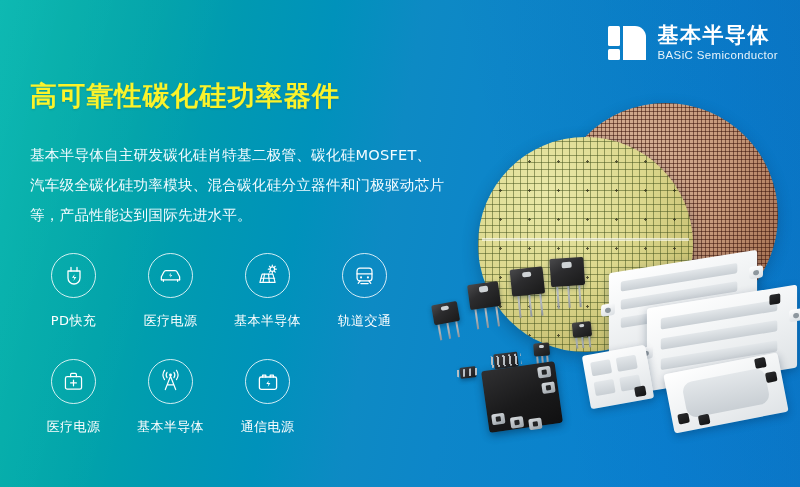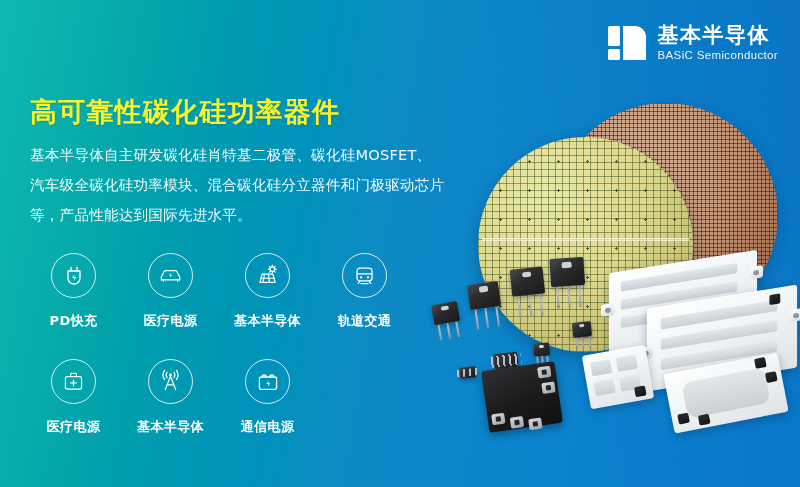--- a/index.html
+++ b/index.html
@@ -52,21 +52,20 @@
     margin-top:4px;
   }
 
   
   .headline {
     position:absolute; left:30px; top:78px;
     color:#fbf32a;
     font-size:27px; font-weight:bold; letter-spacing:1.2px;
     font-family:"DejaVu Sans","Liberation Sans",sans-serif;
     text-shadow:0 1px 2px rgba(0,50,70,.18);
-    margin-top:16px;
   }
 
   
   .paragraph {
     position:absolute; left:30px; top:140px;
     width:415px;
     color:#f2fbff;
     font-size:14.6px; line-height:30px;
     letter-spacing:.2px;
     font-family:"DejaVu Sans","Liberation Sans",sans-serif;
@@ -75,21 +74,20 @@
   
   .icon-grid {
     position:absolute; left:25px; top:253px;
     display:grid;
     grid-template-columns:repeat(4, 97px);
     grid-template-rows:repeat(2, 106px);
   }
   .icon-cell {
     display:flex; flex-direction:column; align-items:center;
     width:97px;
-    font-weight:bold;
   }
   .icon-circle {
     width:45px; height:45px; border-radius:50%;
     border:1.3px solid rgba(255,255,255,.82);
     display:flex; align-items:center; justify-content:center;
   }
   .icon-circle svg { display:block; }
   .icon-label {
     margin-top:14px;
     color:#ffffff; font-size:13px; letter-spacing:.4px;

